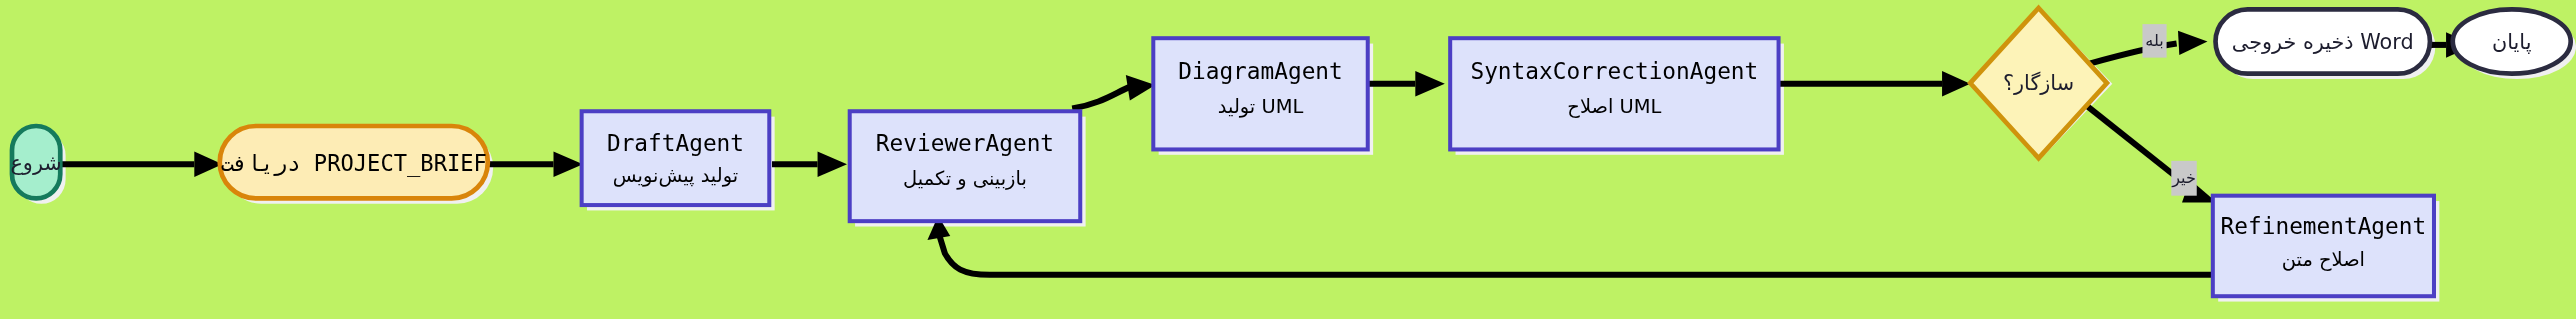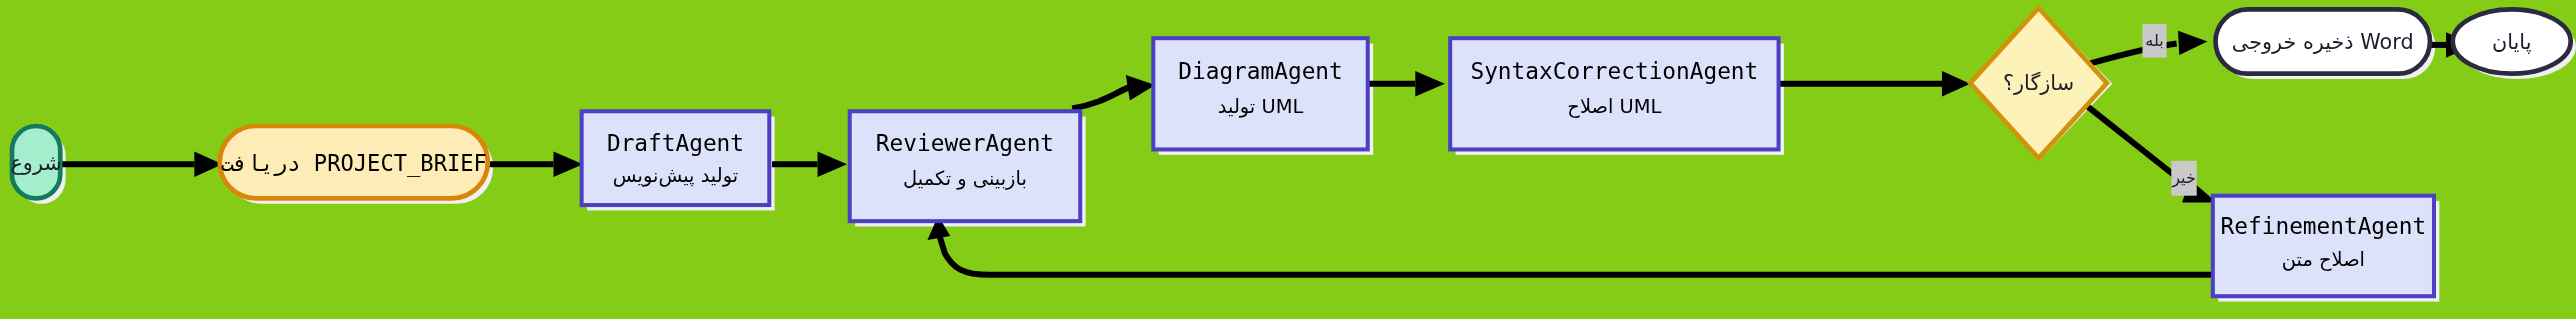--- a/index.html
+++ b/index.html
@@ -10,21 +10,21 @@
   body {
     width: 2576px;
     height: 319px;
     overflow: hidden;
     font-family: "DejaVu Sans", sans-serif;
   }
   #flow-root {
     position: relative;
     width: 2576px;
     height: 319px;
-    background: #84cc16;
+    background: #bef264;
   }
   svg#flow-svg {
     display: block;
     width: 2576px;
     height: 319px;
   }
   .node-shape {
     stroke-width: 7;
   }
   .node-shape.terminal-start {

